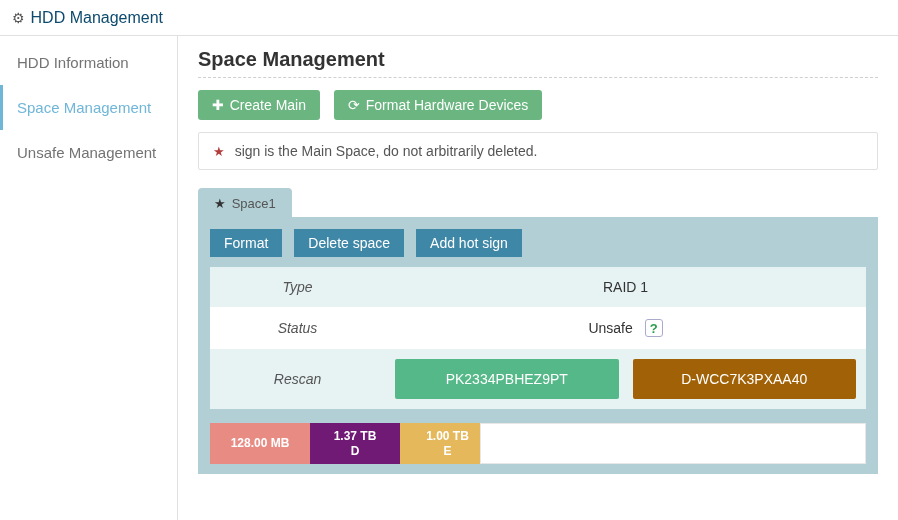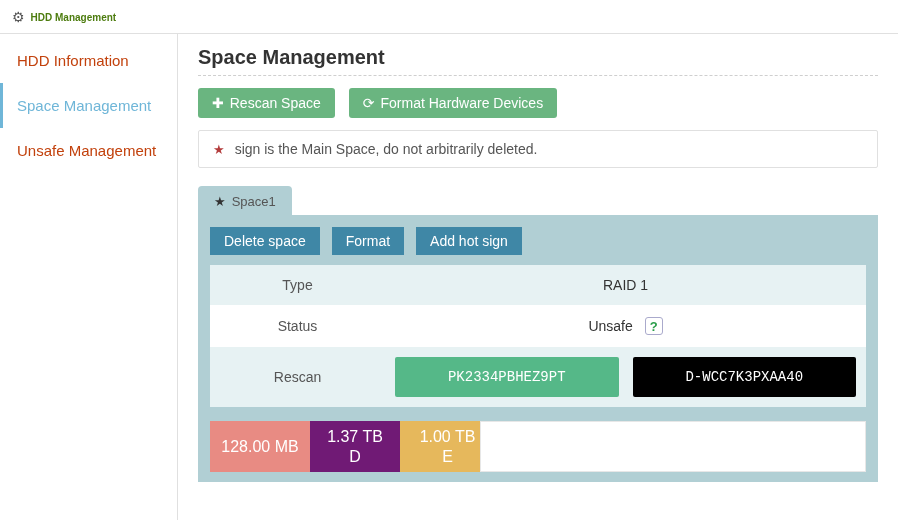--- a/index.html
+++ b/index.html
@@ -1,24 +1,24 @@
 <!DOCTYPE html>
 <html><head>
 <meta charset="utf-8">
 <style>
   * { box-sizing: border-box; margin: 0; padding: 0; }
   body { font-family: -apple-system, "Segoe UI", Arial, sans-serif; font-size: 14px; color: #333; background: #fff; }
   .app { width: 898px; height: 520px; display: flex; flex-direction: column; }
   .titlebar { padding: 9px 12px 8px; border-bottom: 1px solid #e0e0e0; display: flex; align-items: center; gap: 6px; }
   .titlebar .gear { color: #555; font-size: 14px; }
-  .titlebar .title { color: #4d7c0f; font-size: 10px; font-weight: bold; }
+  .titlebar .title { color: #0c4a6e; font-size: 16px; }
 
   .body { flex: 1; display: flex; min-height: 0; }
   .sidebar { width: 178px; border-right: 1px solid #e0e0e0; padding-top: 4px; }
-  .sidebar-item { padding: 14px 14px 14px 14px; font-size: 15px; color: #c2410c; cursor: pointer; border-left: 3px solid transparent; }
+  .sidebar-item { padding: 14px 14px 14px 14px; font-size: 15px; color: #737373; cursor: pointer; border-left: 3px solid transparent; }
   .sidebar-item.active { color: #6fb6d8; border-left-color: #6fb6d8; background: #fff; }
   .content { flex: 1; padding: 12px 20px 10px 20px; overflow: auto; }
 
   h2.page-title { font-size: 20px; font-weight: 600; color: #333; margin-bottom: 6px; }
   hr.dotted { border: none; border-top: 1px dashed #cfcfcf; margin: 4px 0 12px 0; }
 
   .btn { display: inline-flex; align-items: center; gap: 6px; border: none; border-radius: 3px; padding: 7px 14px; font-size: 14px; color: #fff; cursor: pointer; }
   .btn-green { background: #6ab580; }
   .btn-row   { display: flex; gap: 14px; margin-bottom: 12px; }
 
@@ -28,32 +28,32 @@
   .tab-strip { display: flex; align-items: flex-end; }
   .tab { background: #b1cfd4; color: #555; font-size: 13px; padding: 8px 16px 6px; border-top-left-radius: 4px; border-top-right-radius: 4px; display:flex; gap:6px; align-items:center; cursor:pointer; }
 
   .panel { background: #b1cfd4; padding: 12px 12px 10px 12px; }
   .panel .btn-row2 { display: flex; gap: 12px; margin-bottom: 10px; }
   .btn-blue2 { background: #3f87a6; color:#fff; border:none; padding: 6px 14px; font-size: 14px; cursor:pointer; }
 
   table.props { width: 100%; border-collapse: collapse; background: #fff; }
   table.props td { padding: 12px 10px; font-size: 14px; }
   table.props tr:nth-child(odd) td { background: #e7f2f3; }
-  table.props td.label { width: 175px; text-align: center; color: #555; }
+  table.props td.label { width: 175px; text-align: center; color: #555; font-style: italic; }
   table.props td.value { text-align: center; color: #333; }
 
-  .members-wrap td.value { padding: 10px 10px; font-family: Liberation Mono, monospace; }
+  .members-wrap td.value { padding: 10px 10px; }
   .members { display: flex; gap: 14px; }
   .member { flex: 1; color: #fff; text-align: center; padding: 12px 0; font-size: 14px; border-radius: 2px; }
   .member.ok   { background: #55b888; }
-  .member.warn { background: #000000; }
+  .member.warn { background: #a16207; }
 
   .help { display:inline-flex; width:18px; height:18px; border-radius:3px; background:#fff; border:1px solid #aac; color:#2a9d4a; font-weight:700; align-items:center; justify-content:center; font-size:13px; margin-left:8px; cursor:pointer; }
 
-  .alloc { margin-top: 14px; display: flex; height: 51px; font-size: 16px; color:#fff; }
+  .alloc { margin-top: 14px; display: flex; height: 41px; font-size: 12px; color:#fff;font-weight:bold; }
   .alloc .seg { display:flex; flex-direction:column; align-items:center; justify-content:center; line-height:1.25; }
   .seg1 { background:#e88b83; width: 100px; }
   .seg2 { background:#701a75; width: 90px; }
   .seg3 { background:#e6b85c; width: 80px; padding-left: 15px; }
   .seg-rest { background:#fff; flex:1; border:1px solid #e7e7e7; }
 </style>
 </head>
 <body>
 
 <div class="app">
@@ -69,21 +69,21 @@
       <div class="sidebar-item">Unsafe Management</div>
     </div>
 
     <div class="content">
       <h2 class="page-title">Space Management</h2>
       <hr class="dotted">
 
       <div class="btn-row">
         <button class="btn btn-green">
           <span>✚</span>
-          <span>Rescan Space</span>
+          <span>Create Main</span>
         </button>
         <button class="btn btn-green">
           <span>⟳</span>
           <span>Format Hardware Devices</span>
         </button>
       </div>
 
       <div class="infobar">
         <span class="star">★</span>
         <span>sign is the Main Space, do not arbitrarily deleted.</span>
@@ -91,22 +91,22 @@
 
       <div class="tab-strip">
         <div class="tab">
           <span class="star" style="color:#333;">★</span>
           <span>Space1</span>
         </div>
       </div>
 
       <div class="panel">
         <div class="btn-row2">
+          <button class="btn-blue2">Format</button>
           <button class="btn-blue2">Delete space</button>
-          <button class="btn-blue2">Format</button>
           <button class="btn-blue2">Add hot sign</button>
         </div>
 
         <table class="props">
           <tbody>
               <tr>
             <td class="label">Type</td>
             <td class="value">RAID 1</td>
           </tr>
           <tr>

